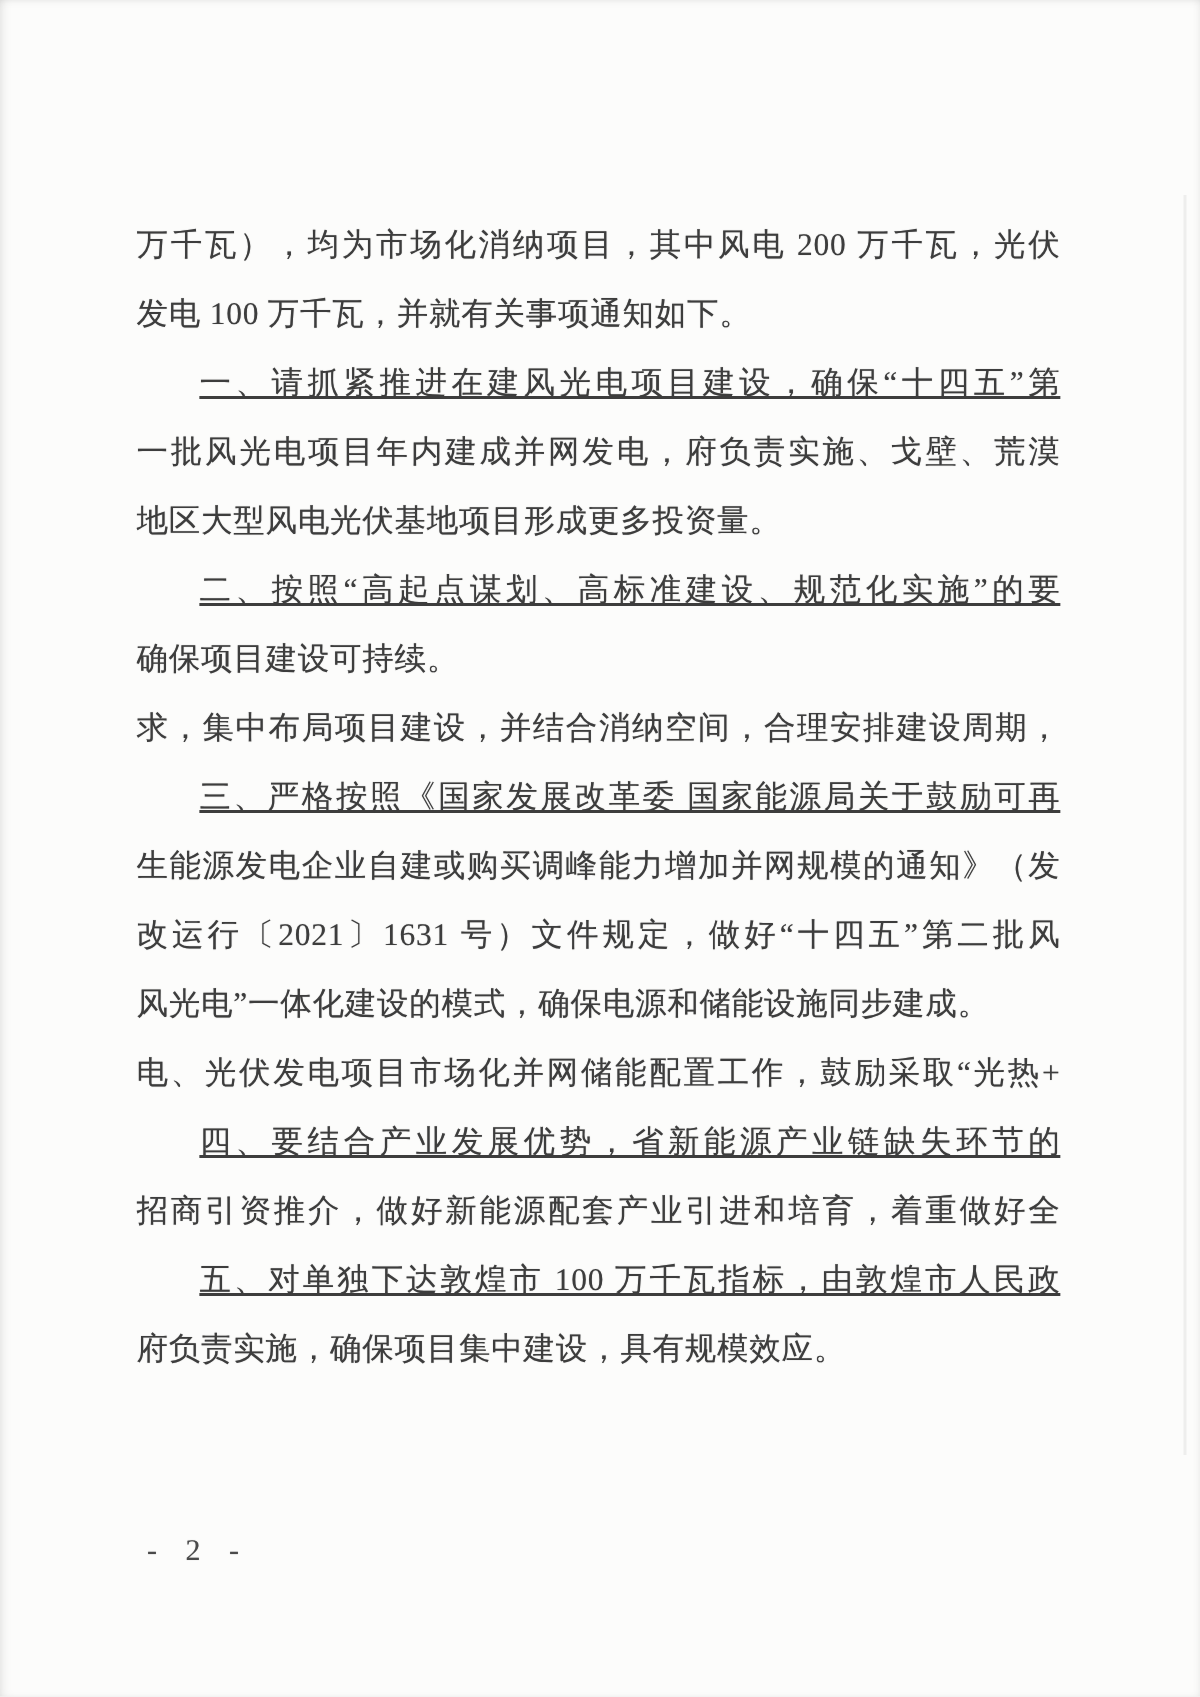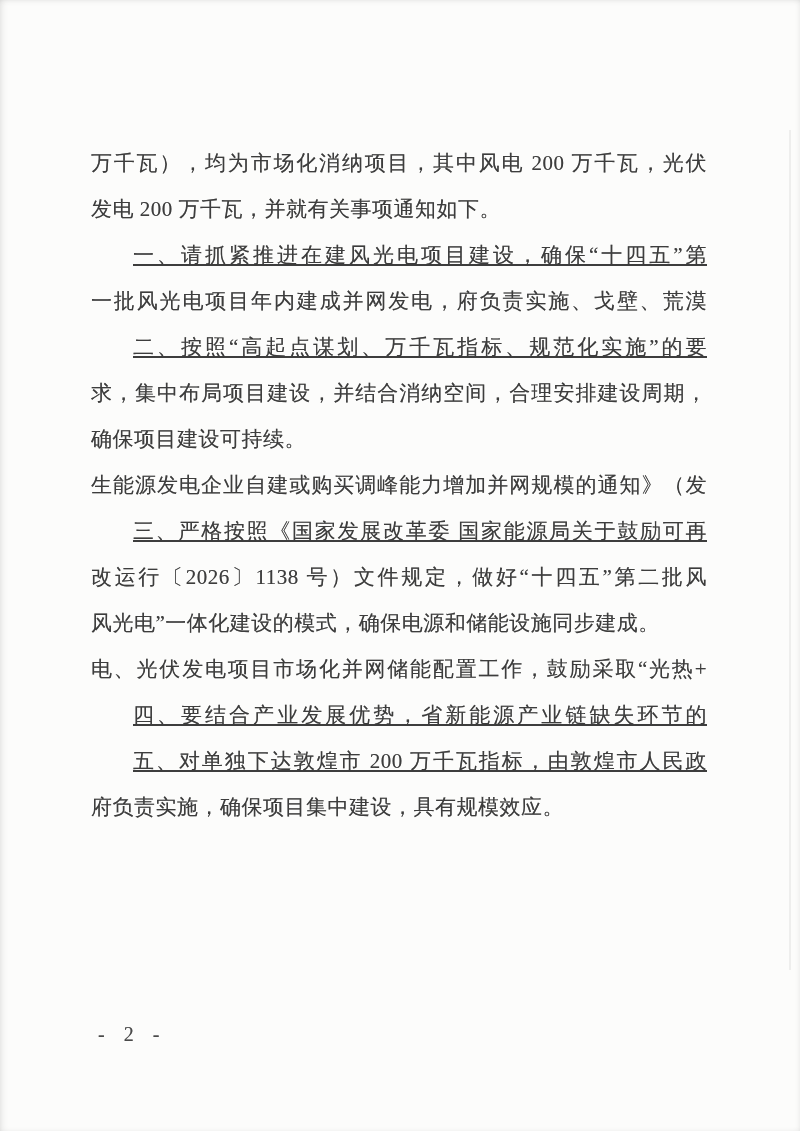--- a/index.html
+++ b/index.html
@@ -65,48 +65,50 @@
 <body>
 
 <div class="paper">
 
   <div class="scan-line"></div>
 
   <div class="doc-body">
 
     <div class="para">
       <p class="line">万千瓦），均为市场化消纳项目，其中风电 200 万千瓦，光伏</p>
-      <p class="line end">发电 200 万千瓦，并就有关事项通知如下。</p>
+      <p class="line end">发电 100 万千瓦，并就有关事项通知如下。</p>
     </div>
 
     <div class="para">
       <p class="line indent">一、请抓紧推进在建风光电项目建设，确保“十四五”第</p>
       <p class="line">一批风光电项目年内建成并网发电，府负责实施、戈壁、荒漠</p>
+      <p class="line end">地区大型风电光伏基地项目形成更多投资量。</p>
     </div>
 
     <div class="para">
-      <p class="line indent">二、按照“高起点谋划、万千瓦指标、规范化实施”的要</p>
+      <p class="line indent">二、按照“高起点谋划、高标准建设、规范化实施”的要</p>
+      <p class="line end">确保项目建设可持续。</p>
       <p class="line">求，集中布局项目建设，并结合消纳空间，合理安排建设周期，</p>
-      <p class="line end">确保项目建设可持续。</p>
     </div>
 
     <div class="para">
+      <p class="line indent">三、严格按照《国家发展改革委 国家能源局关于鼓励可再</p>
       <p class="line">生能源发电企业自建或购买调峰能力增加并网规模的通知》（发</p>
-      <p class="line indent">三、严格按照《国家发展改革委 国家能源局关于鼓励可再</p>
-      <p class="line">改运行〔2026〕1138 号）文件规定，做好“十四五”第二批风</p>
+      <p class="line">改运行〔2021〕1631 号）文件规定，做好“十四五”第二批风</p>
       <p class="line end">风光电”一体化建设的模式，确保电源和储能设施同步建成。</p>
       <p class="line">电、光伏发电项目市场化并网储能配置工作，鼓励采取“光热+</p>
     </div>
 
     <div class="para">
       <p class="line indent">四、要结合产业发展优势，省新能源产业链缺失环节的</p>
+      <p class="line">招商引资推介，做好新能源配套产业引进和培育，着重做好全</p>
     </div>
 
     <div class="para">
-      <p class="line indent">五、对单独下达敦煌市 200 万千瓦指标，由敦煌市人民政</p>
+      <p class="line indent">五、对单独下达敦煌市 100 万千瓦指标，由敦煌市人民政</p>
       <p class="line end">府负责实施，确保项目集中建设，具有规模效应。</p>
     </div>
 
 
   </div>
 
   <div class="pagenum">- 2 -</div>
 
 </div>
 

